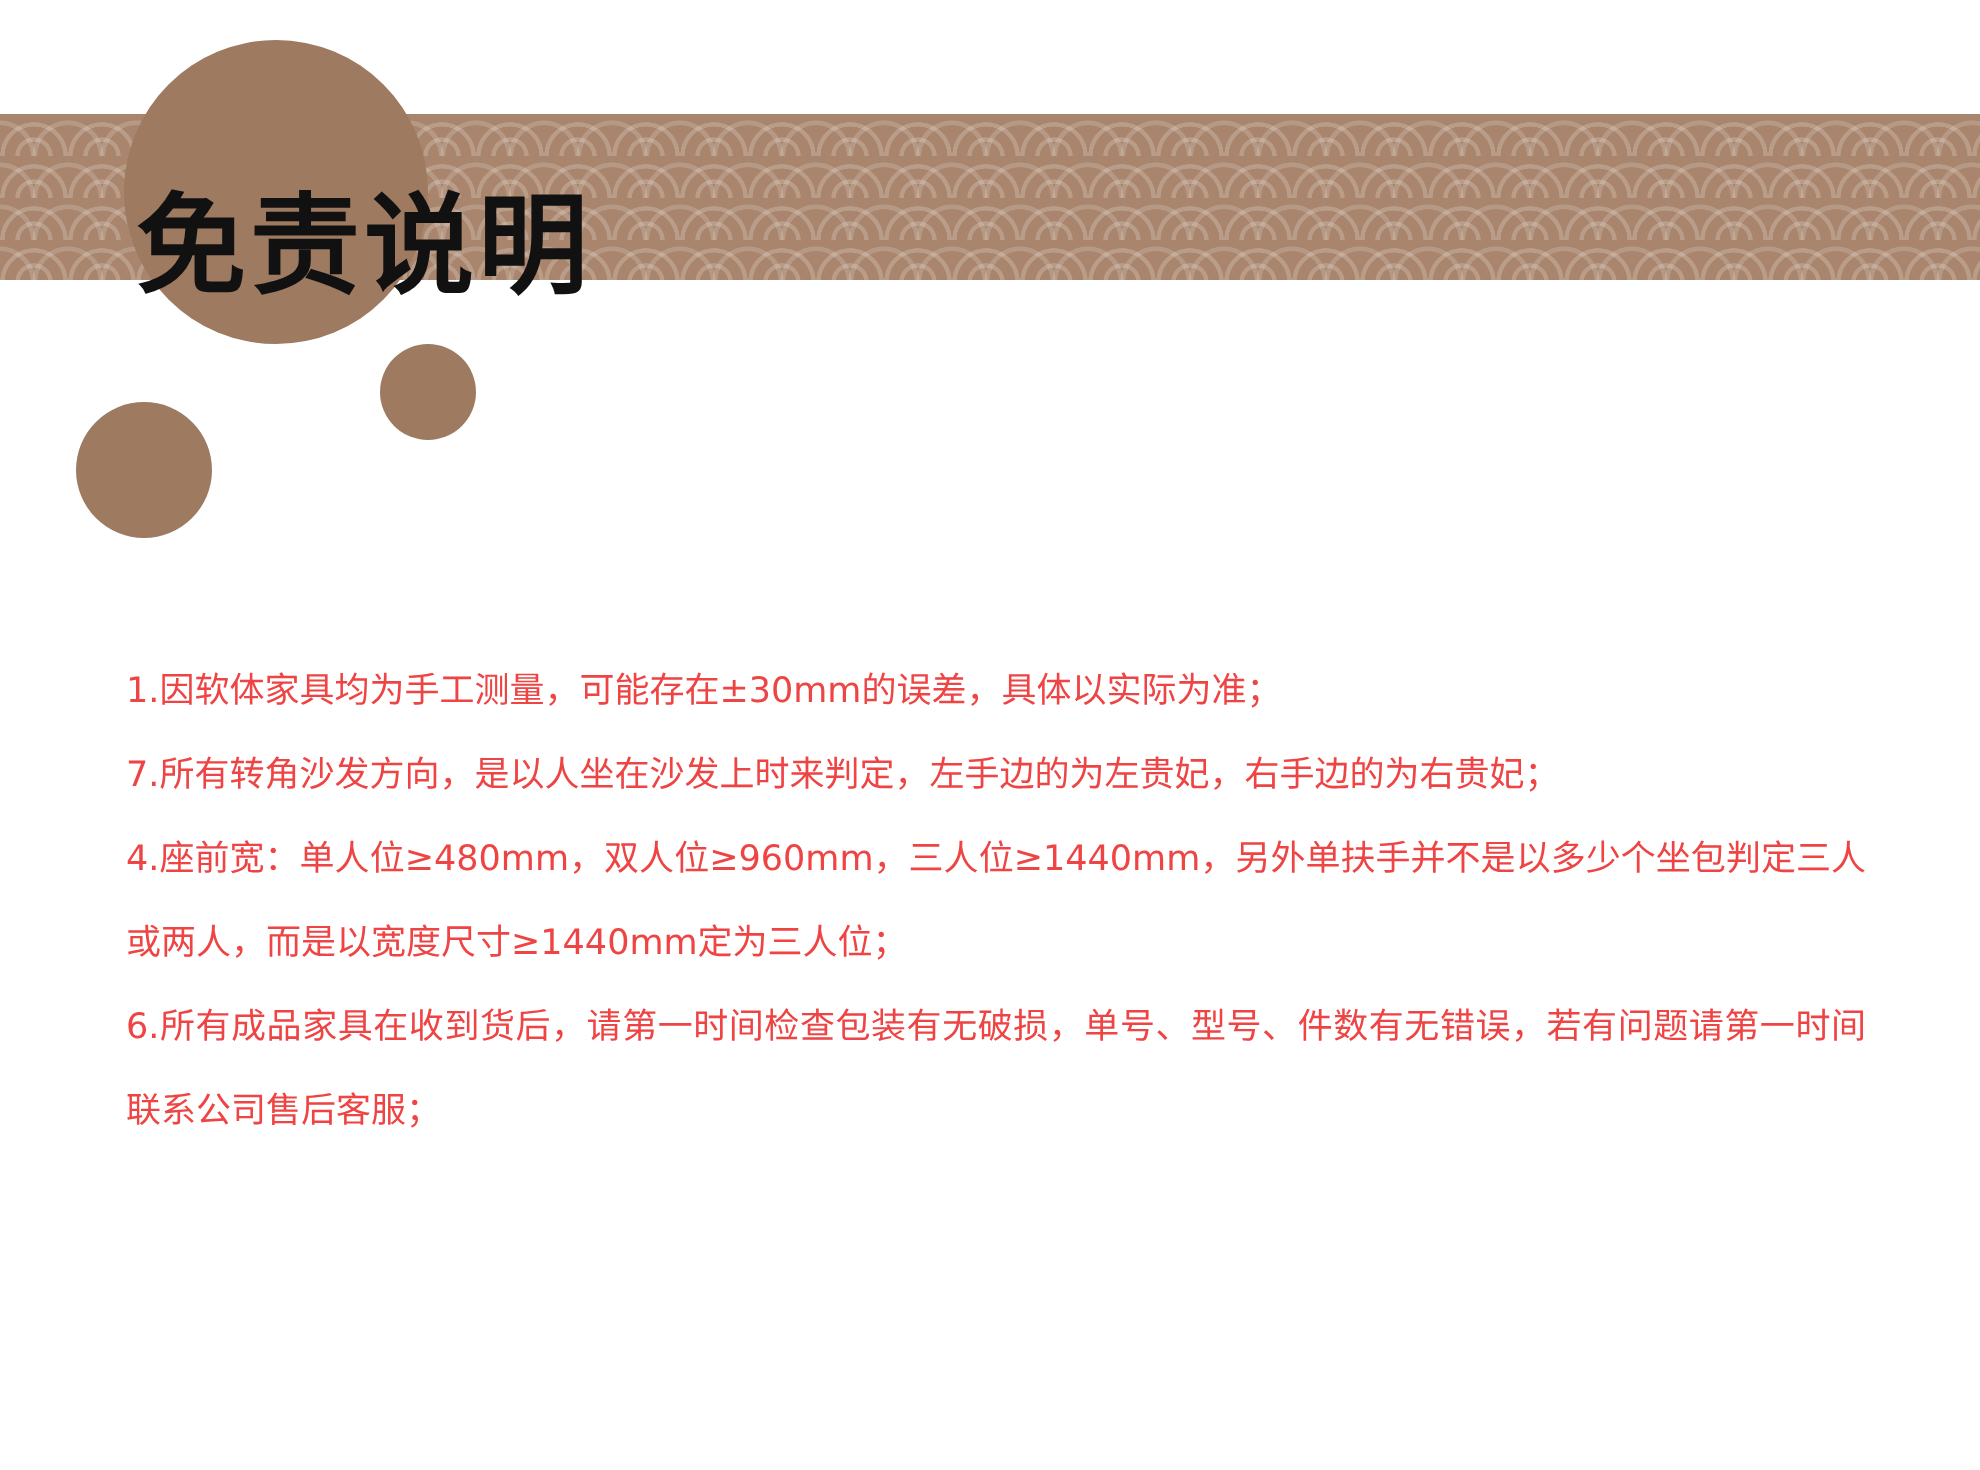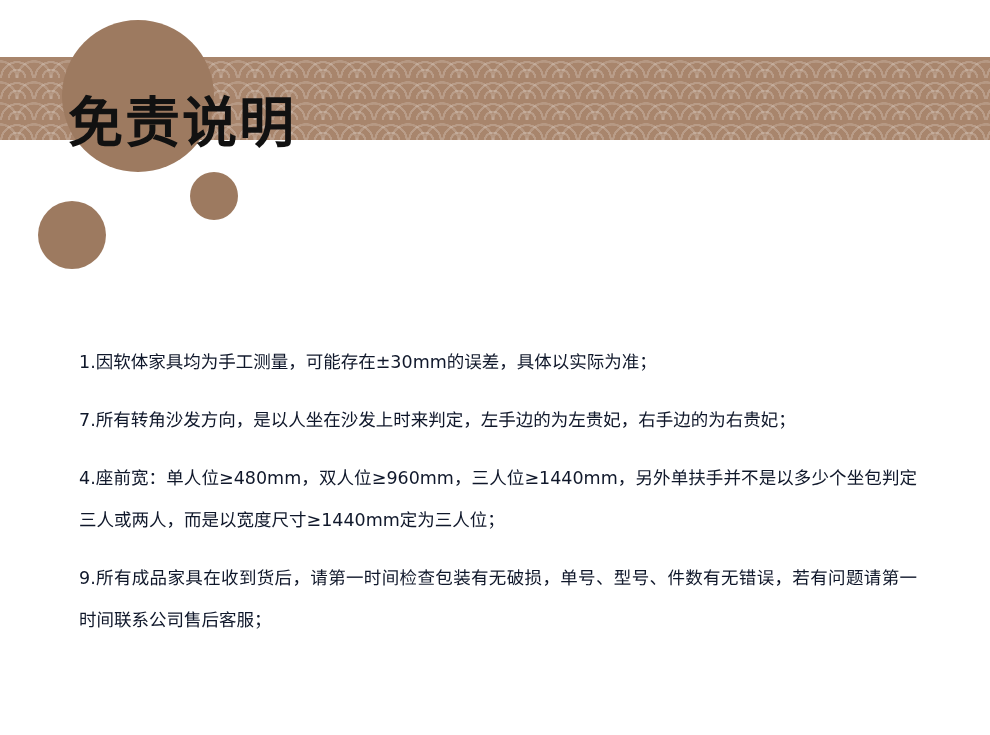--- a/index.html
+++ b/index.html
@@ -81,22 +81,22 @@
   
   .body-text {
     position: absolute;
     left: 63px;
     top: 325px;
     width: 870px;
   }
   .para {
     font-size: 17.5px;
     line-height: 42px;
-    color: #0f172a;
-    margin: 16px;
+    color: #ef4444;
+    margin: 0;
     text-align: justify;
     font-family: "DejaVu Sans", "Liberation Sans", sans-serif;
   }
 </style>
 </head>
 <body>
 
 <div class="header-band">
   <div class="pattern"></div>
 </div>
@@ -104,14 +104,14 @@
 <div class="circle circle-mid"></div>
 <div class="circle circle-low"></div>
 <div class="circle circle-title"></div>
 
 <div class="title">免责说明</div>
 
 <div class="body-text">
   <p class="para">1.因软体家具均为手工测量，可能存在±30mm的误差，具体以实际为准；</p>
   <p class="para">7.所有转角沙发方向，是以人坐在沙发上时来判定，左手边的为左贵妃，右手边的为右贵妃；</p>
   <p class="para">4.座前宽：单人位≥480mm，双人位≥960mm，三人位≥1440mm，另外单扶手并不是以多少个坐包判定三人或两人，而是以宽度尺寸≥1440mm定为三人位；</p>
-  <p class="para">9.所有成品家具在收到货后，请第一时间检查包装有无破损，单号、型号、件数有无错误，若有问题请第一时间联系公司售后客服；</p>
+  <p class="para">6.所有成品家具在收到货后，请第一时间检查包装有无破损，单号、型号、件数有无错误，若有问题请第一时间联系公司售后客服；</p>
 </div>
 
 </body></html>

